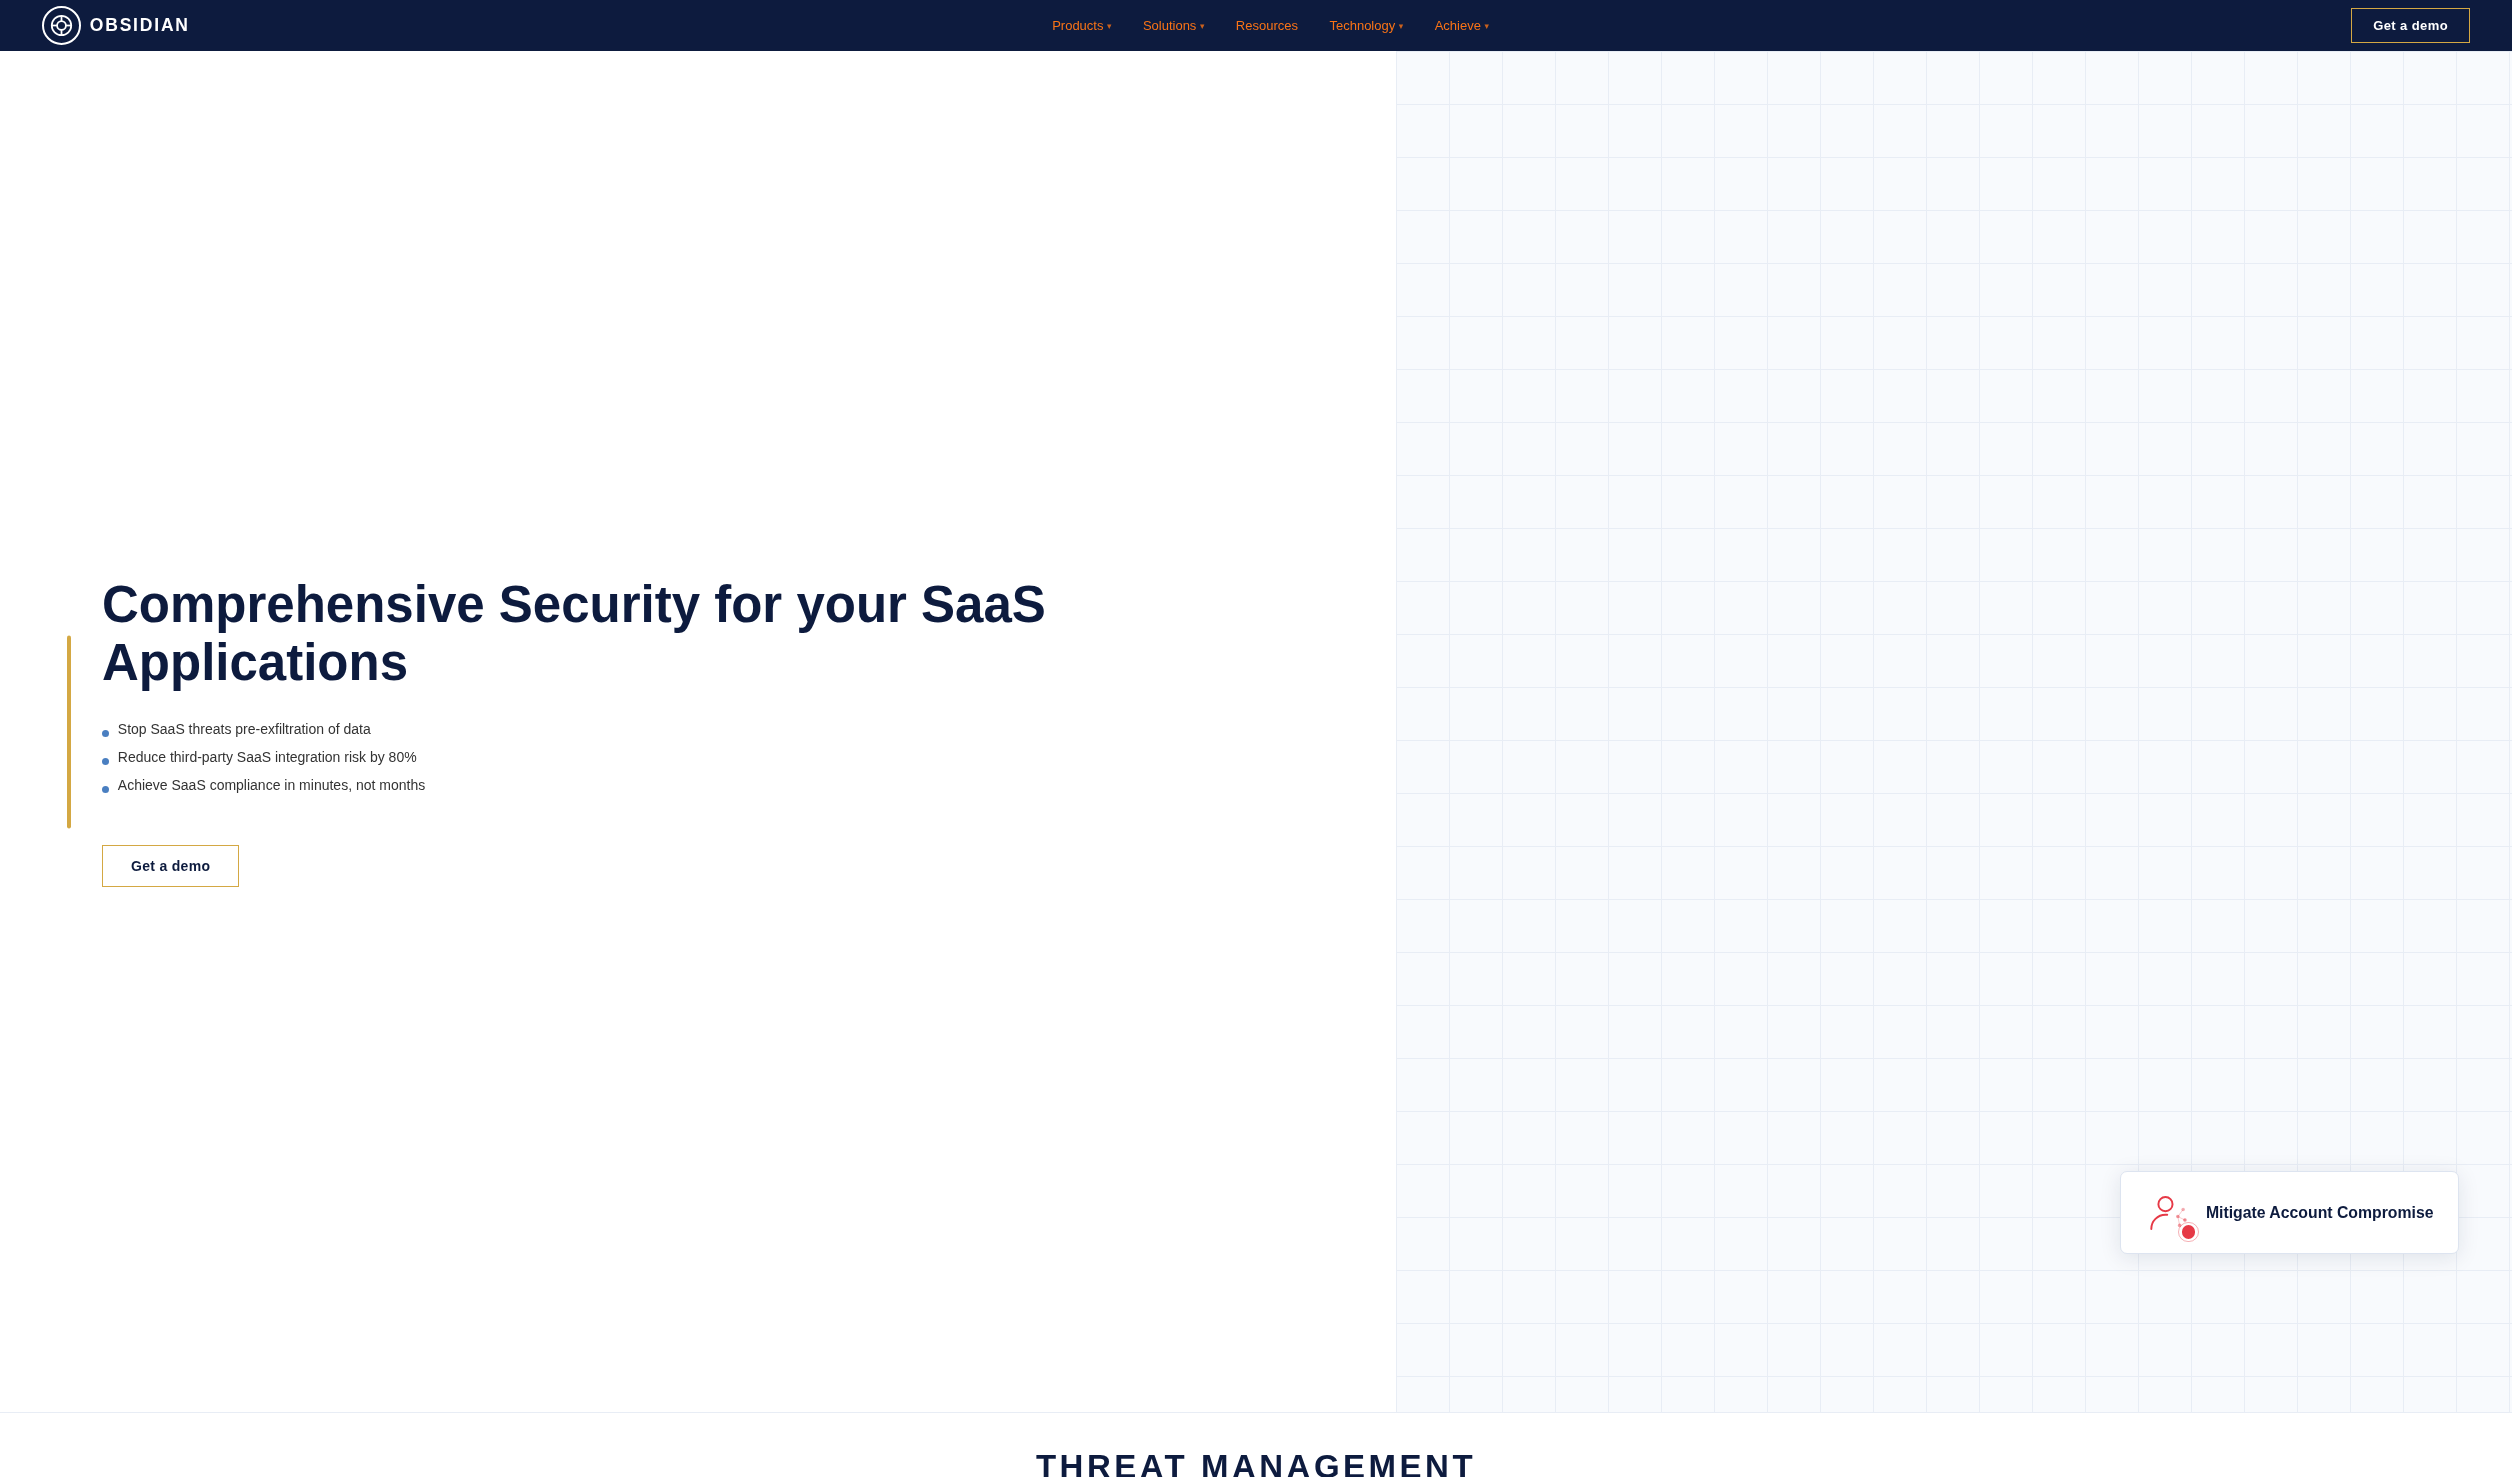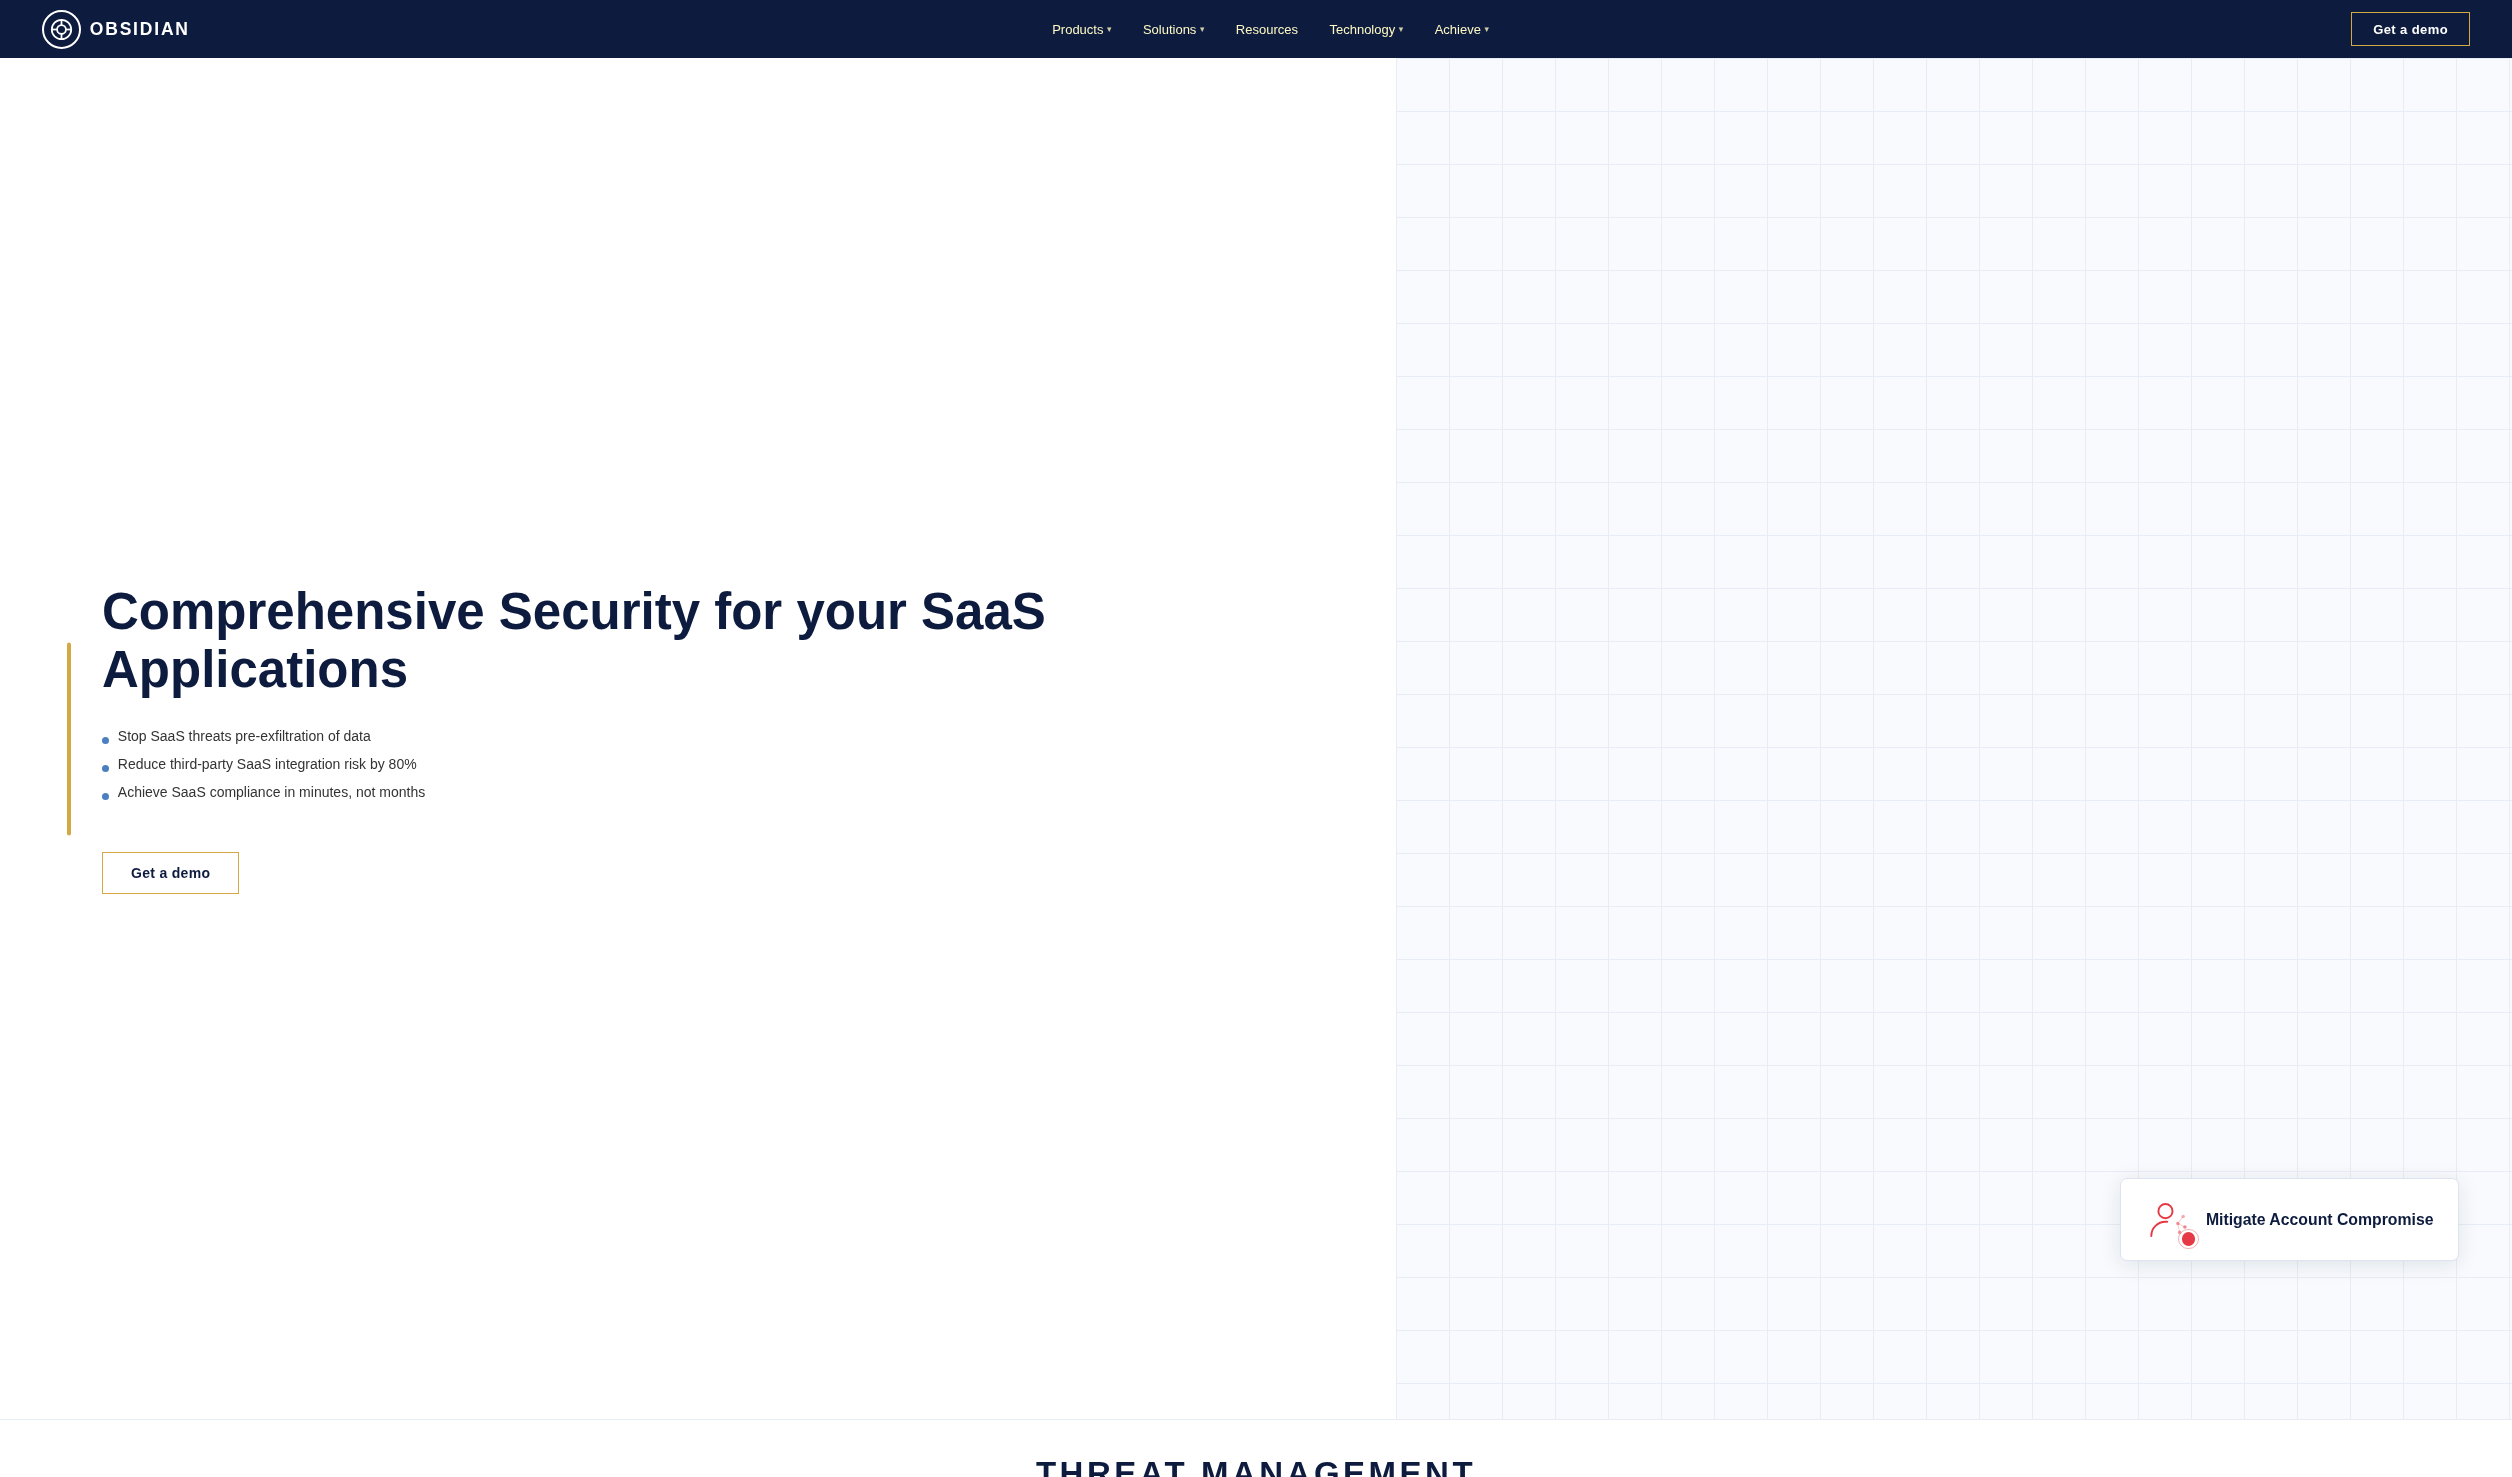--- a/index.html
+++ b/index.html
@@ -5,21 +5,21 @@
     * { margin: 0; padding: 0; box-sizing: border-box; }
     body { font-family: -apple-system, BlinkMacSystemFont, 'Segoe UI', Arial, sans-serif; overflow-x: hidden; }
 
     
     nav {
       background: #0d1b3e;
       display: flex;
       align-items: center;
       justify-content: space-between;
       padding: 0 42px;
-      height: 58px;
+      height: 51px;
       position: relative;
       z-index: 100;
     }
     .nav-logo {
       display: flex;
       align-items: center;
       gap: 8.8px;
       color: #fff;
       font-size: 17.5px;
       font-weight: 700;
@@ -35,21 +35,21 @@
       align-items: center;
       justify-content: center;
     }
     .nav-links {
       display: flex;
       gap: 31.5px;
       list-style: none;
       align-items: center;
     }
     .nav-links li a {
-      color: #fef9c3;
+      color: #f97316;
       text-decoration: none;
       font-size: 13px;
       font-weight: 500;
       display: flex;
       align-items: center;
       gap: 3.5px;
     }
     .nav-links li a .chevron {
       font-size: 8.8px;
       opacity: 0.8;

